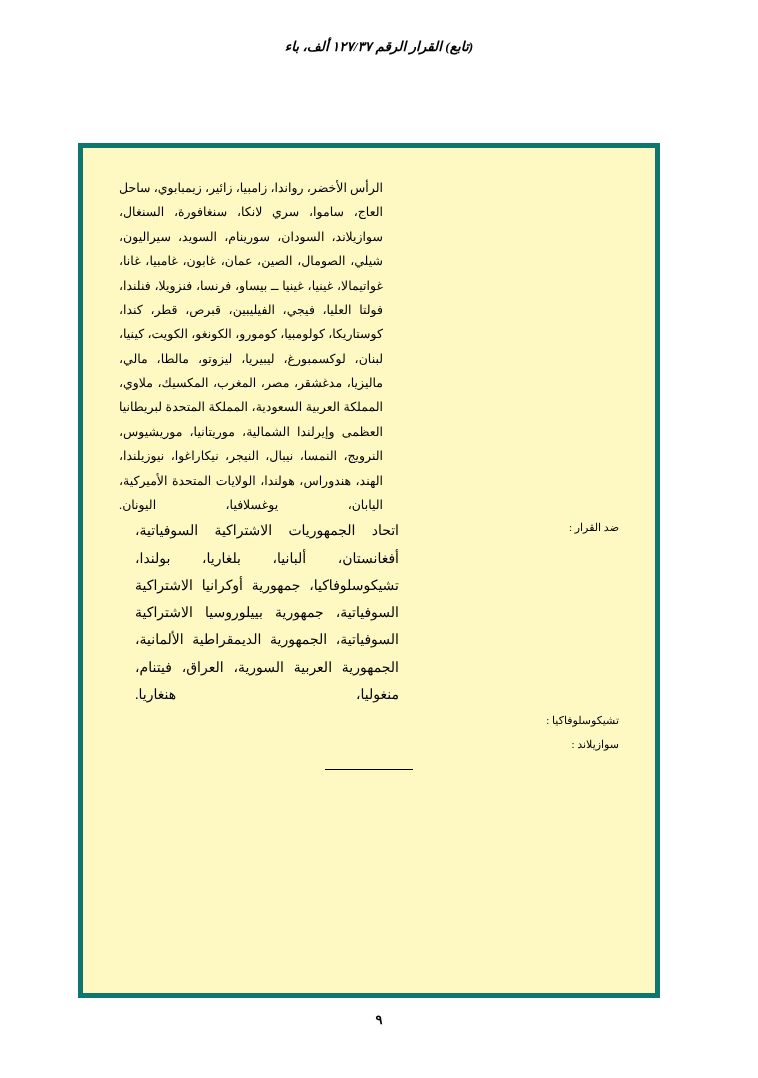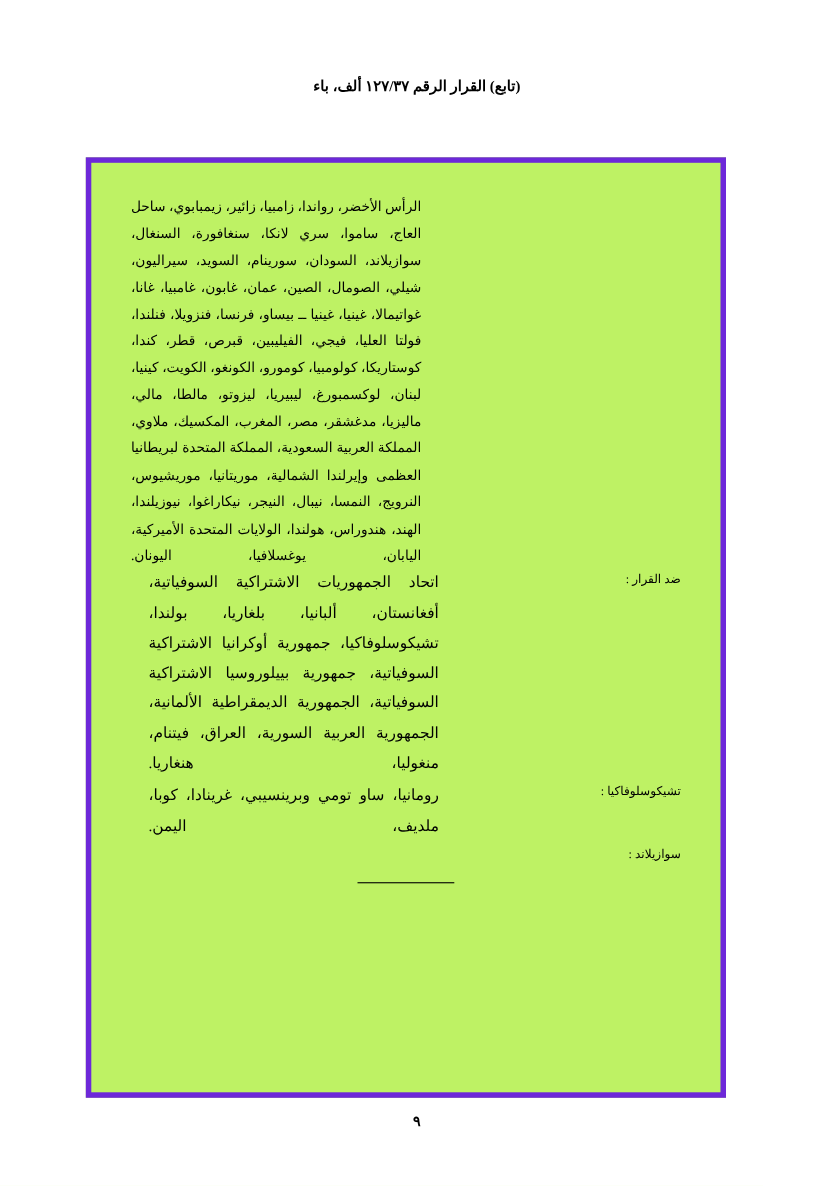--- a/index.html
+++ b/index.html
@@ -15,43 +15,44 @@
     color: #000000;
     overflow: hidden;
   }
   .page {
     position: absolute;
     inset: 0;
     padding: 0;
   }
   .doc-header {
     text-align: center;
-    padding-top: 70px;
+    padding-top: 38px;
+    font-style: italic;
   }
   .doc-title {
     font-size: 13.5px;
     font-weight: bold;
     letter-spacing: 0.2px;
     line-height: 1.4;
   }
   .doc-source {
     font-size: 10.5px;
     font-weight: bold;
     margin-top: 8px;
     line-height: 1.4;
   }
   .green-frame {
     position: absolute;
     left: 78px;
     top: 143px;
     width: 582px;
     height: 855px;
-    border: 5px solid #6d28d9;
+    border: 5px solid #0f766e;
     box-sizing: border-box;
-    background: #bef264;
+    background: #fef9c3;
   }
   .content {
     position: absolute;
     left: 0;
     right: 0;
     top: 28px;
     padding: 0 36px 0 36px;
   }
   .block {
     display: flex;
@@ -114,21 +115,20 @@
 
       <div class="countries-first">الرأس الأخضر، رواندا، زامبيا، زائير، زيمبابوي، ساحل العاج، ساموا، سري لانكا، سنغافورة، السنغال، سوازيلاند، السودان، سورينام، السويد، سيراليون، شيلي، الصومال، الصين، عمان، غابون، غامبيا، غانا، غواتيمالا، غينيا، غينيا ــ بيساو، فرنسا، فنزويلا، فنلندا، فولتا العليا، فيجي، الفيليبين، قبرص، قطر، كندا، كوستاريكا، كولومبيا، كومورو، الكونغو، الكويت، كينيا، لبنان، لوكسمبورغ، ليبيريا، ليزوتو، مالطا، مالي، ماليزيا، مدغشقر، مصر، المغرب، المكسيك، ملاوي، المملكة العربية السعودية، المملكة المتحدة لبريطانيا العظمى وإيرلندا الشمالية، موريتانيا، موريشيوس، النرويج، النمسا، نيبال، النيجر، نيكاراغوا، نيوزيلندا، الهند، هندوراس، هولندا، الولايات المتحدة الأميركية، اليابان، يوغسلافيا، اليونان.</div>
 
       <div class="block">
         <div class="block-label">ضد القرار :</div>
         <div class="block-body">اتحاد الجمهوريات الاشتراكية السوفياتية، أفغانستان، ألبانيا، بلغاريا، بولندا، تشيكوسلوفاكيا، جمهورية أوكرانيا الاشتراكية السوفياتية، جمهورية بييلوروسيا الاشتراكية السوفياتية، الجمهورية الديمقراطية الألمانية، الجمهورية العربية السورية، العراق، فيتنام، منغوليا، هنغاريا.</div>
       </div>
 
       <div class="block">
         <div class="block-label">تشيكوسلوفاكيا :</div>
-        <div class="block-body">رومانيا، ساو تومي وبرينسيبي، غرينادا، كوبا، ملديف، اليمن.</div>
       </div>
 
       <div class="block">
         <div class="block-label">سوازيلاند :</div>
       </div>
 
       <div class="divider"></div>
     </div>
   </div>
 

